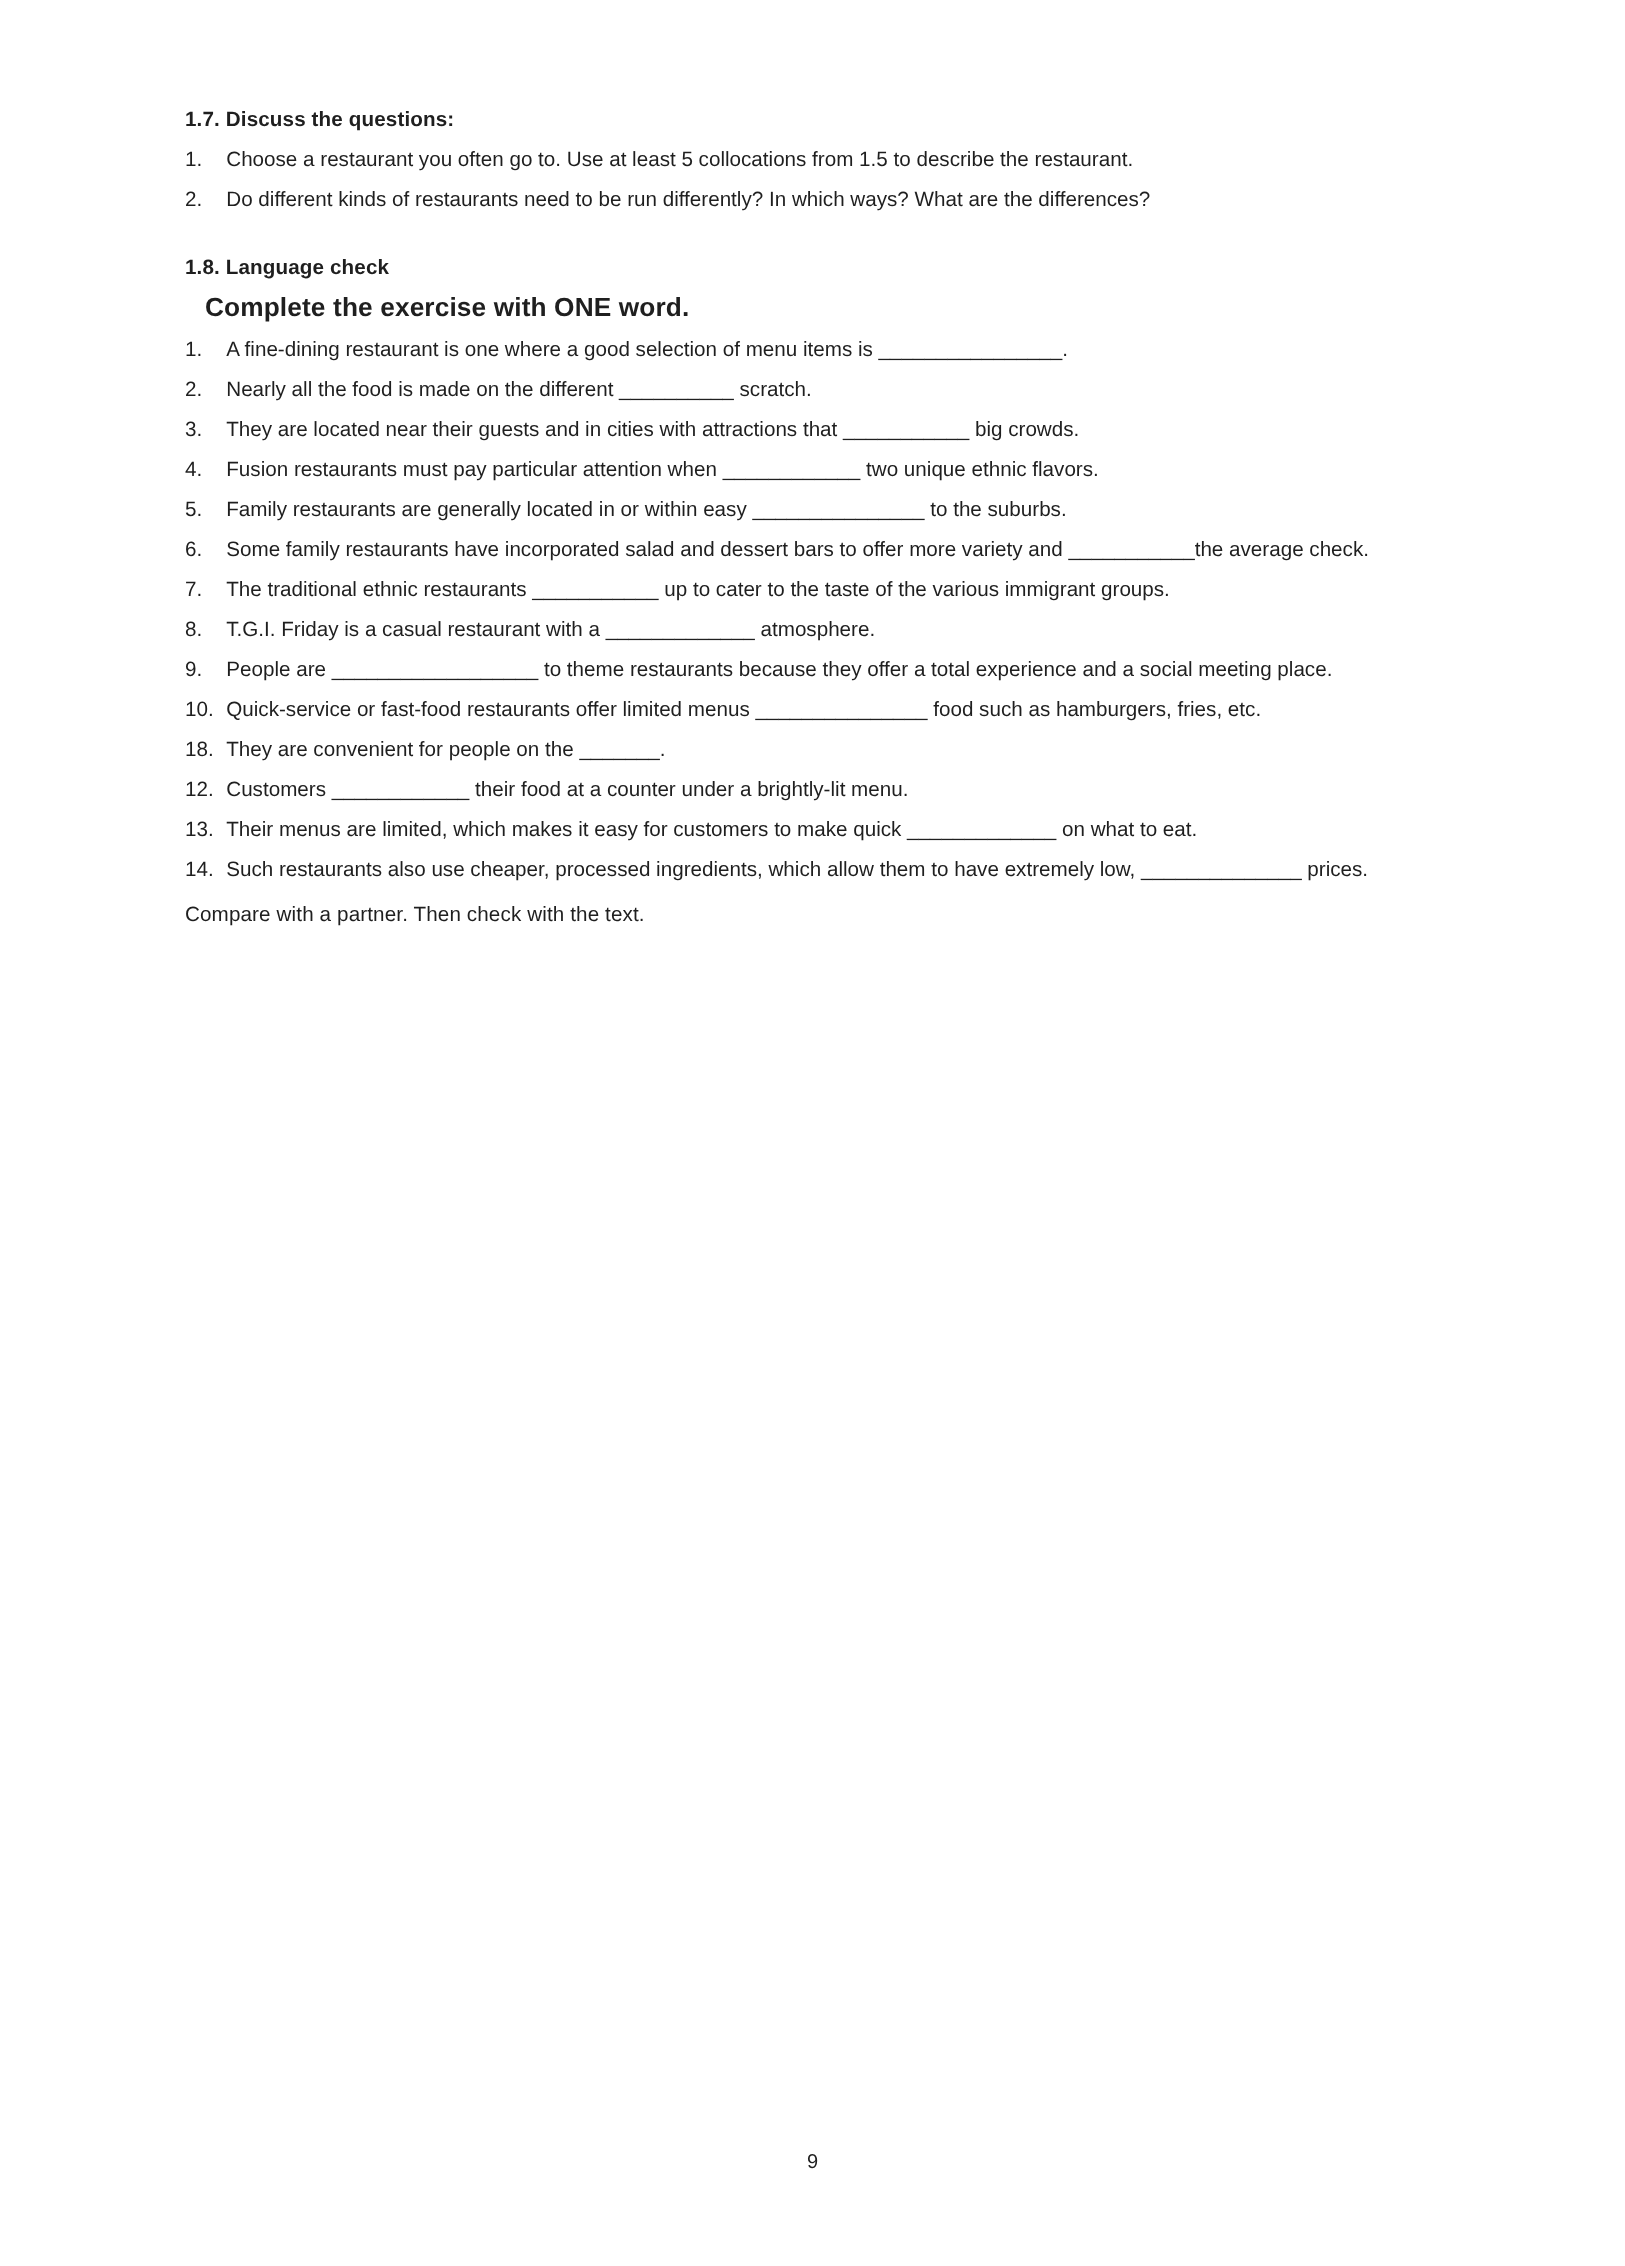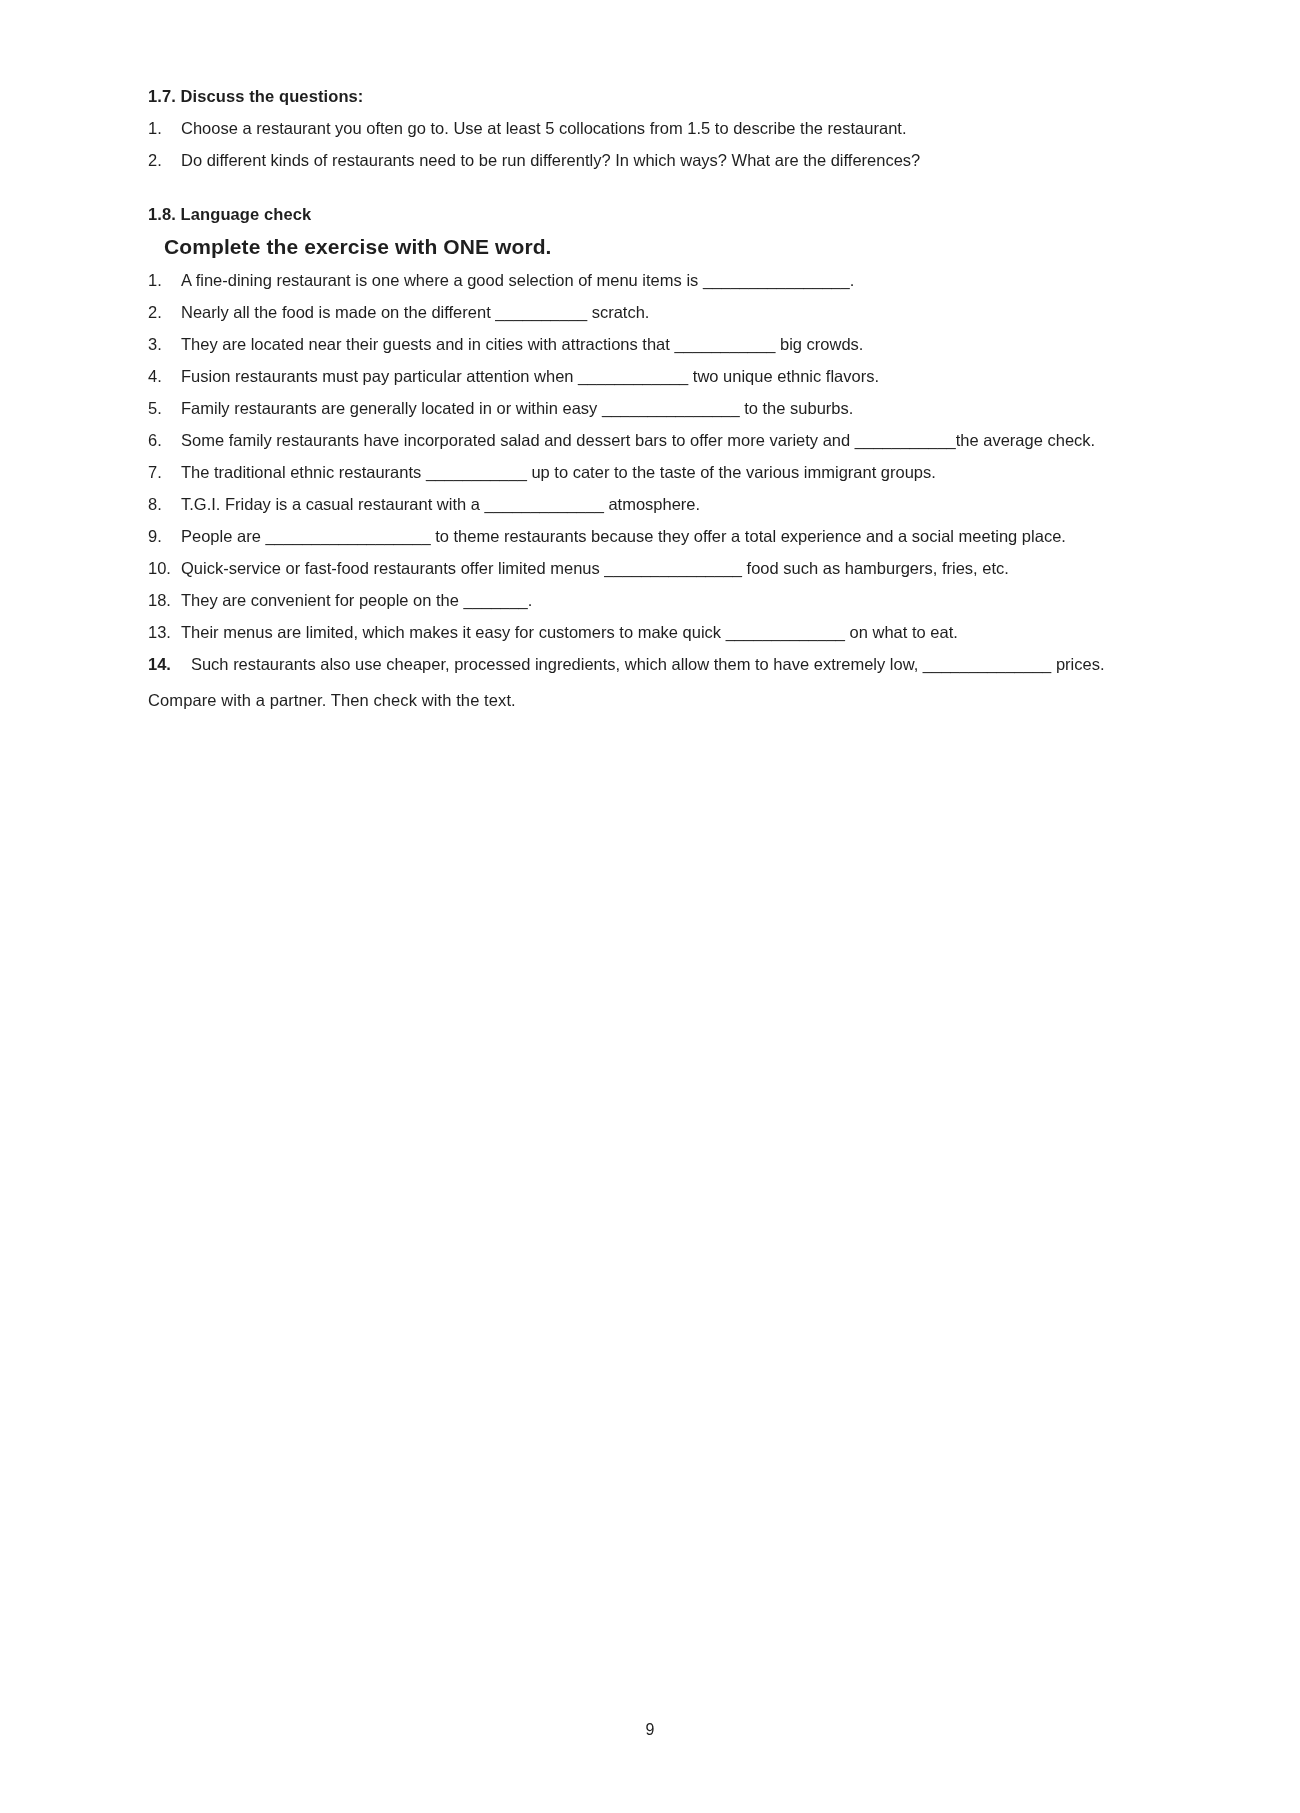--- a/index.html
+++ b/index.html
@@ -43,22 +43,21 @@
     font-size: 16.5px;
     line-height: 21px;
     margin: 0 0 11px 0;
   }
   .item .num {
     flex: 0 0 auto;
     width: 33px;
   }
   .item.runin .num {
     width: auto;
-    margin-right: 20px;
-    font-weight: bold;
+    margin-right: 10px;
   }
   .item .txt {
     flex: 1 1 auto;
   }
   .footer-note {
     font-weight: 400;
     font-size: 16.5px;
     line-height: 21px;
     margin: 15px 0 0 0;
     letter-spacing: 0.1px;
@@ -131,20 +130,24 @@
     </div>
     <div class="item">
       <span class="num">10.</span>
       <span class="txt">Quick-service or fast-food restaurants offer limited menus _______________ food such as hamburgers, fries, etc.</span>
     </div>
     <div class="item">
       <span class="num">18.</span>
       <span class="txt">They are convenient for people on the _______.</span>
     </div>
     <div class="item">
+      <span class="num">12.</span>
+      <span class="txt">Customers ____________ their food at a counter under a brightly-lit menu.</span>
+    </div>
+    <div class="item">
       <span class="num">13.</span>
       <span class="txt">Their menus are limited, which makes it easy for customers to make quick _____________ on what to eat.</span>
     </div>
     <div class="item runin">
       <span class="num">14.</span>
       <span class="txt">Such restaurants also use cheaper, processed ingredients, which allow them to have extremely low,  ______________ prices.</span>
     </div>
 
     <p class="footer-note">Compare with a partner. Then check with the text.</p>
   </div>

